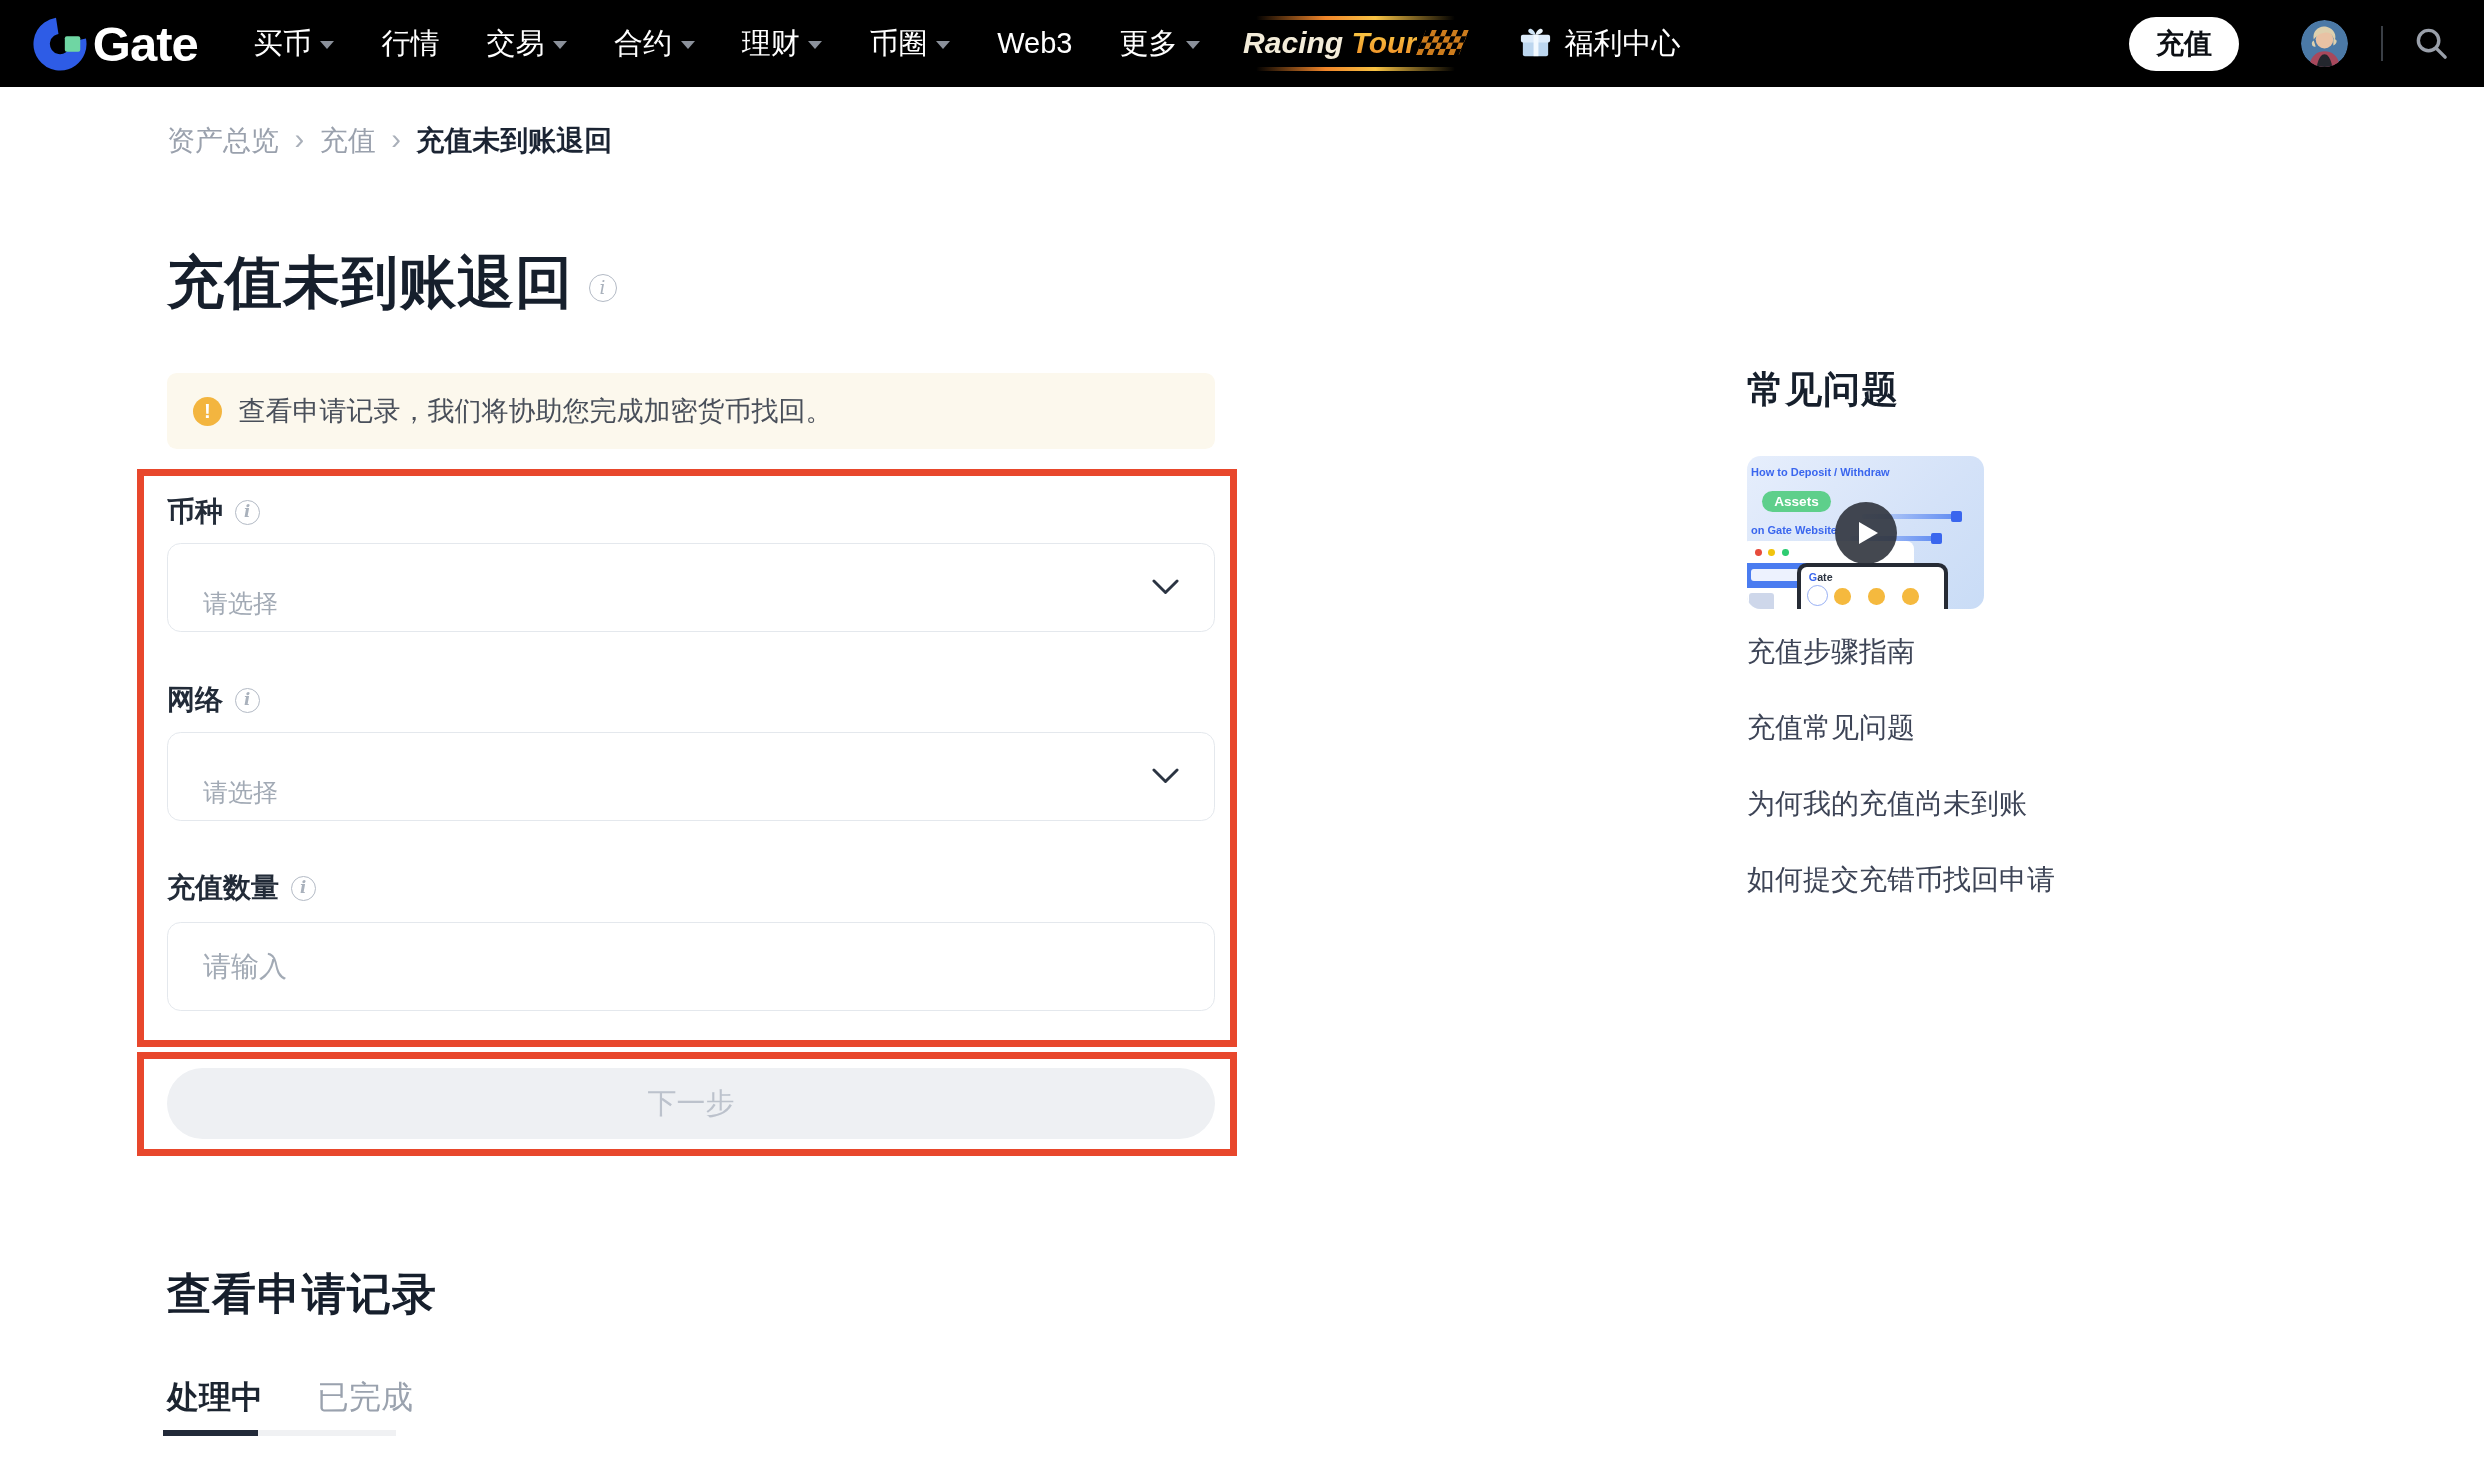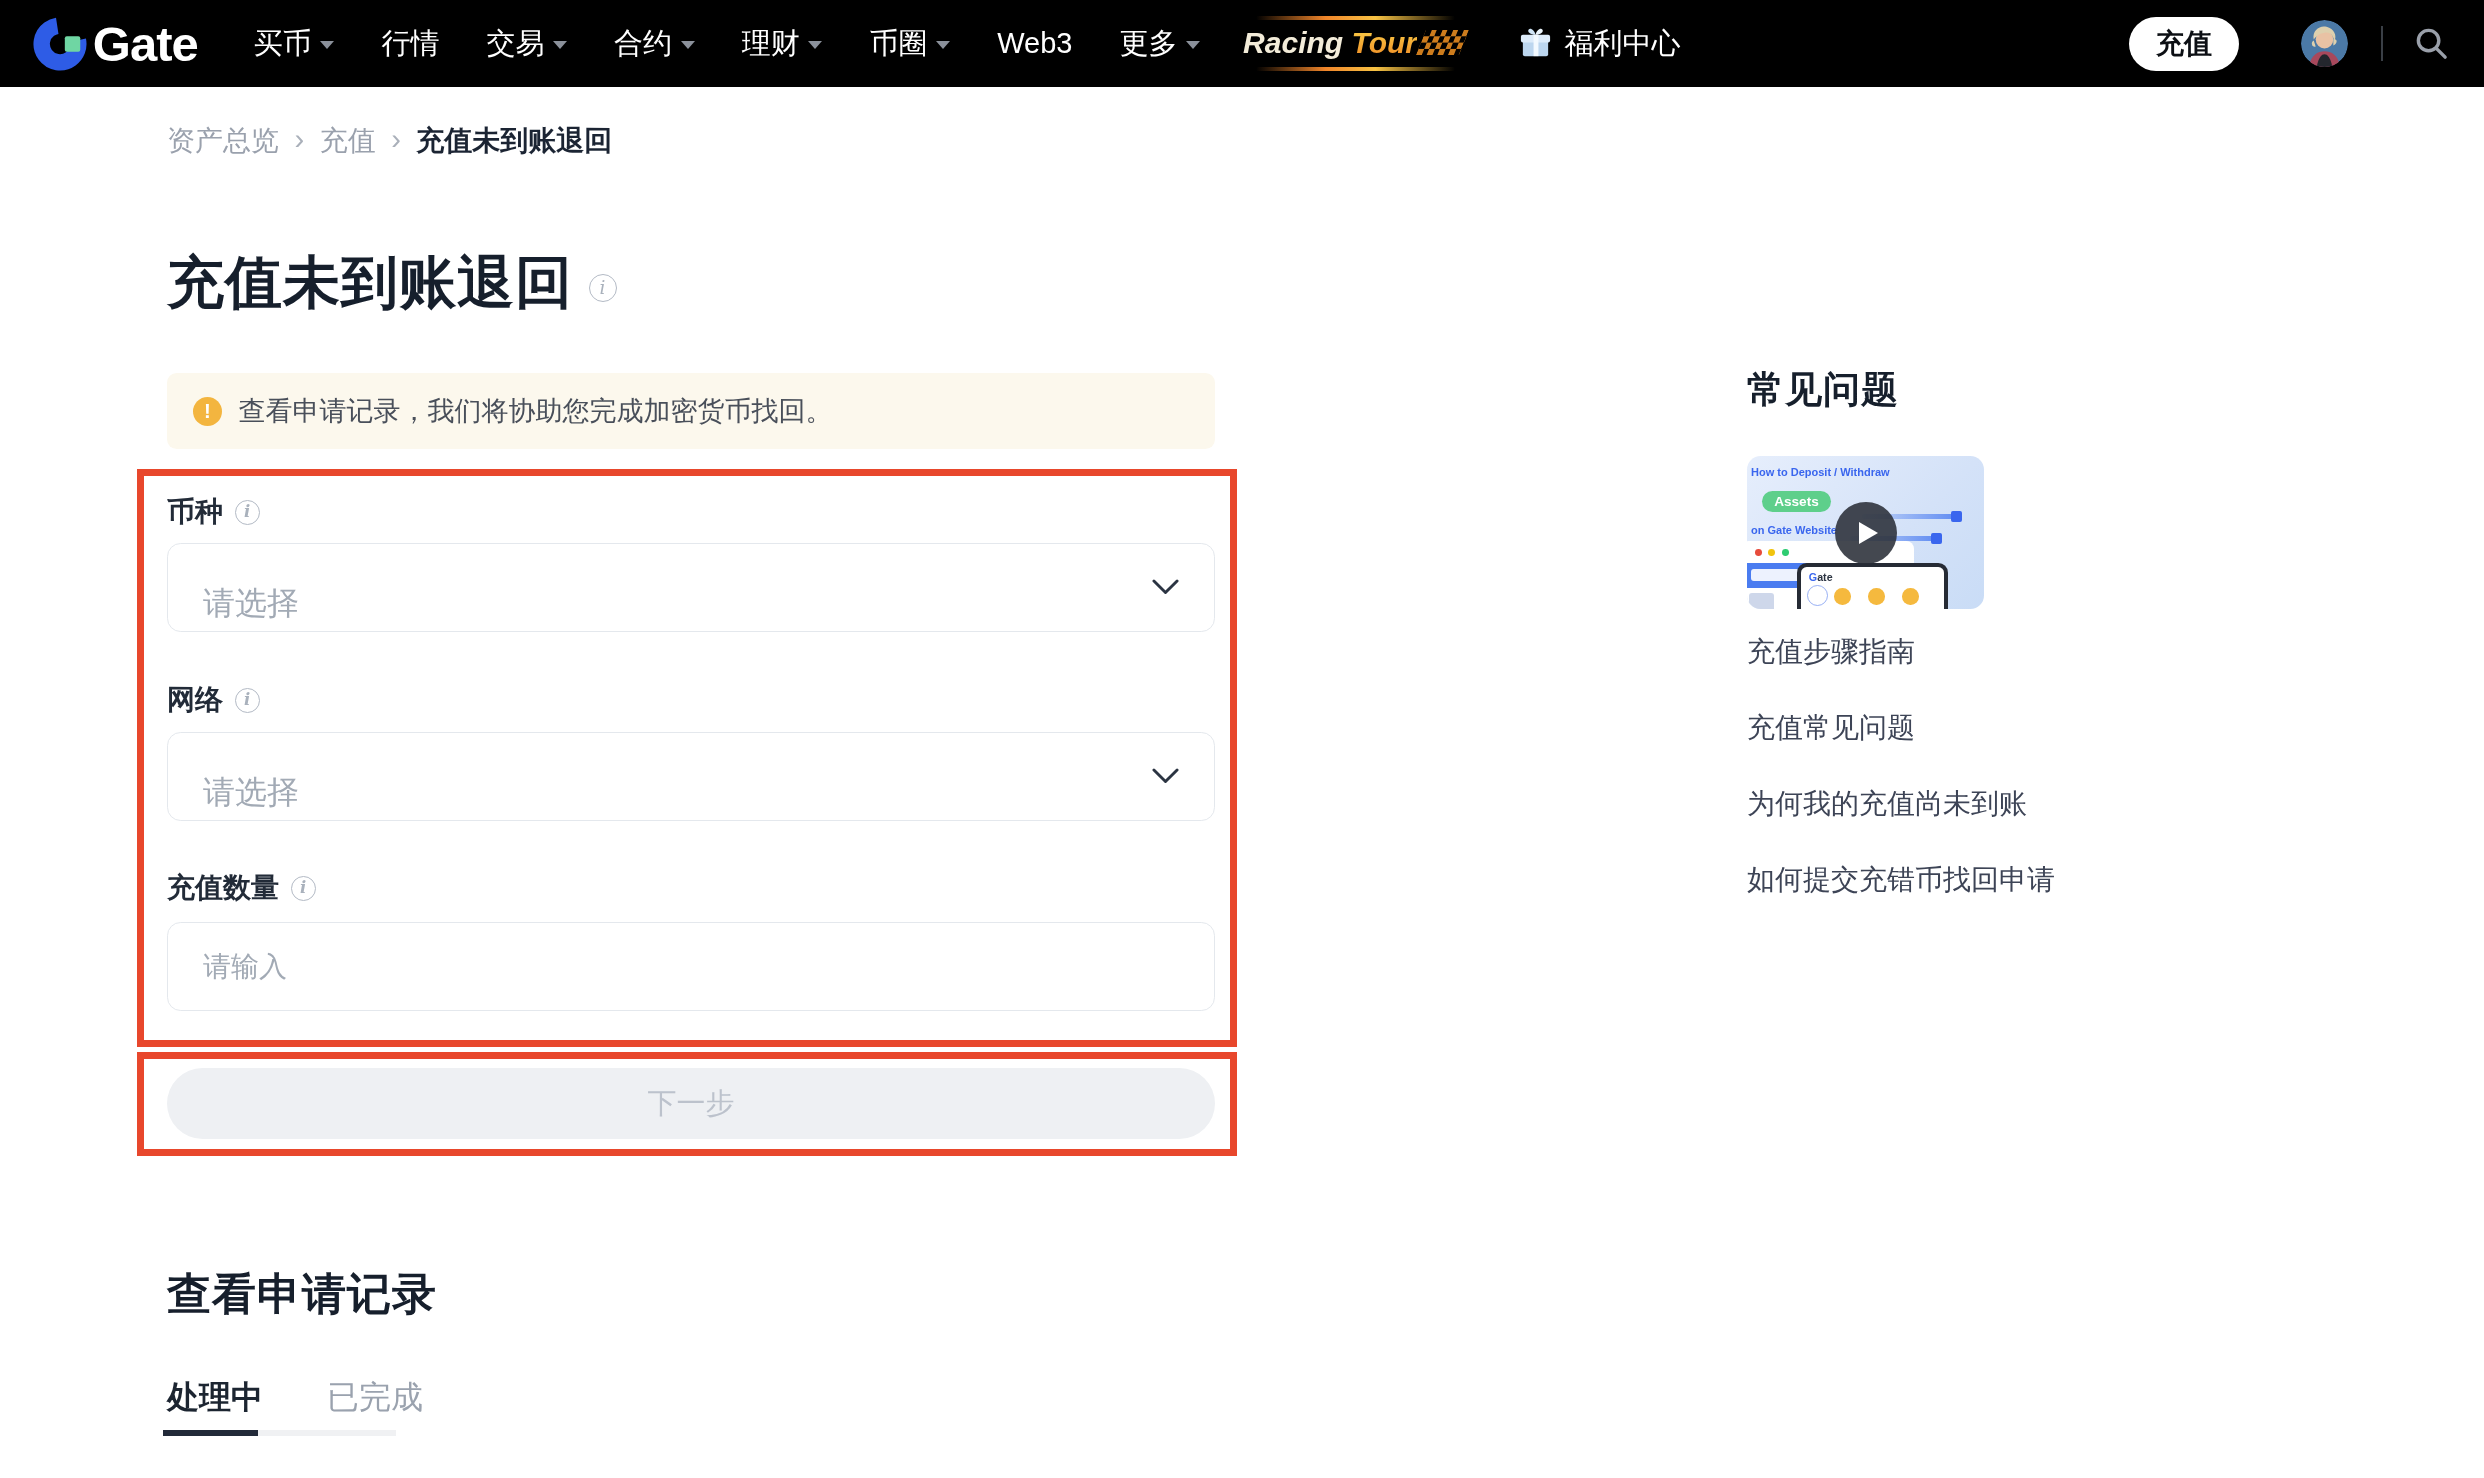--- a/index.html
+++ b/index.html
@@ -83,39 +83,39 @@
 
   
   .field-label { position:absolute; left:167px; display:flex; align-items:center; gap:11.6px; font-size:28px; font-weight:700; color:#222b38; }
   .lab-1 { top:493px; } .lab-2 { top:681px; } .lab-3 { top:869px; }
   .field-box {
     position:absolute; left:167px; width:1048px; height:89px;
     border:1.9px solid #e4e8ed; border-radius:13.6px; background:#fff;
     display:flex; align-items:center; padding:0 35px; cursor:pointer;
   }
   .fb-1 { top:543px; } .fb-2 { top:732px; } .fb-3 { top:922px; }
-  .placeholder { font-size:32px; color:#a2aab5;margin-top:32px; }
+  .placeholder { font-size:25px; color:#a2aab5;margin-top:32px; }
   .field-box .chev { margin-left:auto; display:flex; }
   .amount-input {
     border:none; outline:none; width:100%; font-size:28px; color:#222b38; background:transparent;
     font-family:"Liberation Sans","DejaVu Sans",sans-serif;
   }
   .amount-input::placeholder { color:#a2aab5; }
 
   .next-btn {
     position:absolute; left:167px; top:1068px; width:1048px; height:71px; border-radius:36px;
     background:#eef0f3; color:#bcc2cc; font-size:29px; display:flex; align-items:center; justify-content:center; cursor:default;
   }
 
   
   .records-title { position:absolute; left:167px; top:1265px; font-size:44px; font-weight:800; color:#161f2c; letter-spacing:1px; }
   .tabs { position:absolute; left:167px; top:1376px; display:flex; gap:54px; }
   .tab { font-size:32px; cursor:pointer; }
   .tab.active { color:#1c2531; font-weight:700; }
-  .tab.inactive { color:#9aa2ae; font-weight:500;margin-left:10px; }
+  .tab.inactive { color:#9aa2ae; font-weight:500; }
   .tab-track { position:absolute; left:163px; top:1430px; width:233px; height:5.8px; background:#f0f1f3; }
   .tab-bar { width:95px; height:5.8px; background:#222a39; }
 
   
   .faq-title { position:absolute; left:1747px; top:365px; font-size:37px; font-weight:800; color:#161f2c; letter-spacing:1px; }
   .video-row { position:absolute; left:1747px; top:456px; width:737px; display:flex; align-items:center; gap:16.5px; cursor:pointer; }
   .thumb { position:relative; width:237px; height:153px; border-radius:13.6px; overflow:hidden;
            background:linear-gradient(135deg,#e6eefc 0%,#d4e2f8 60%,#c9dcf6 100%); flex:none; }
   .th-line { position:absolute; left:4px; font-weight:700; font-size:11px; color:#3a66ee; white-space:nowrap; }
   .th-l1 { top:9.7px; }

